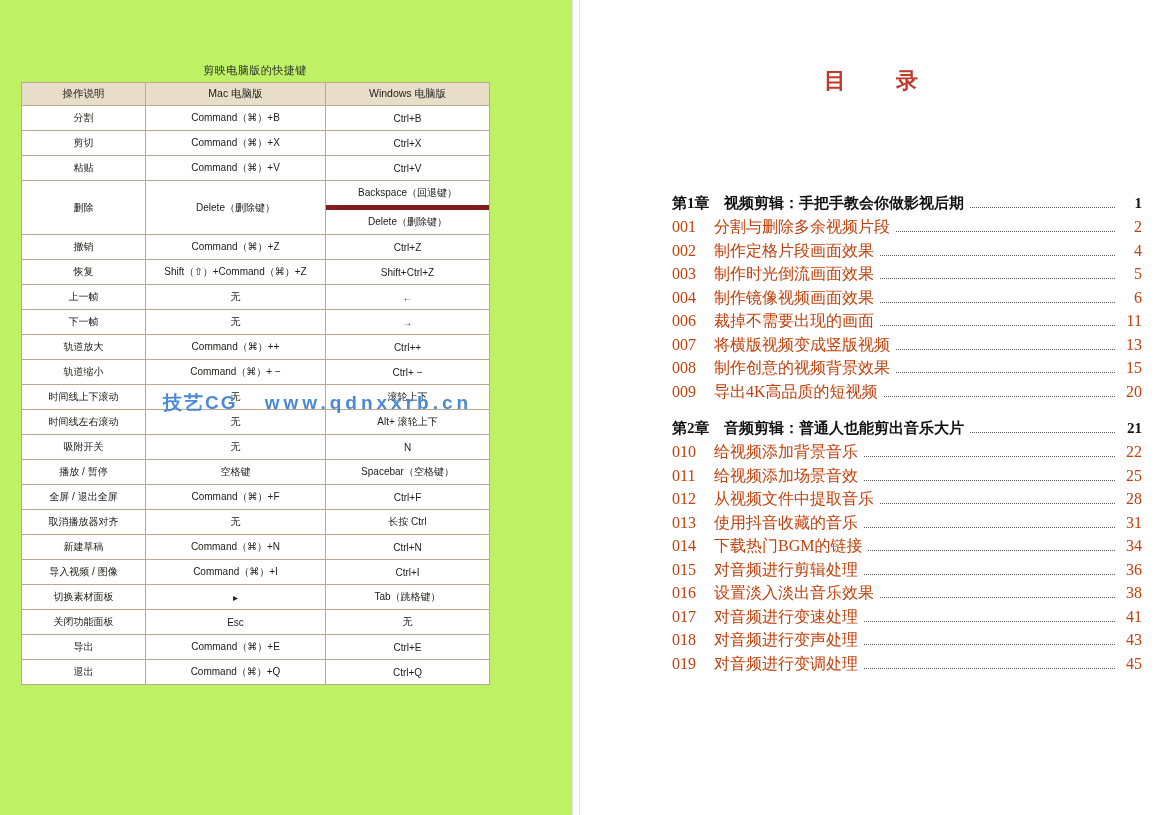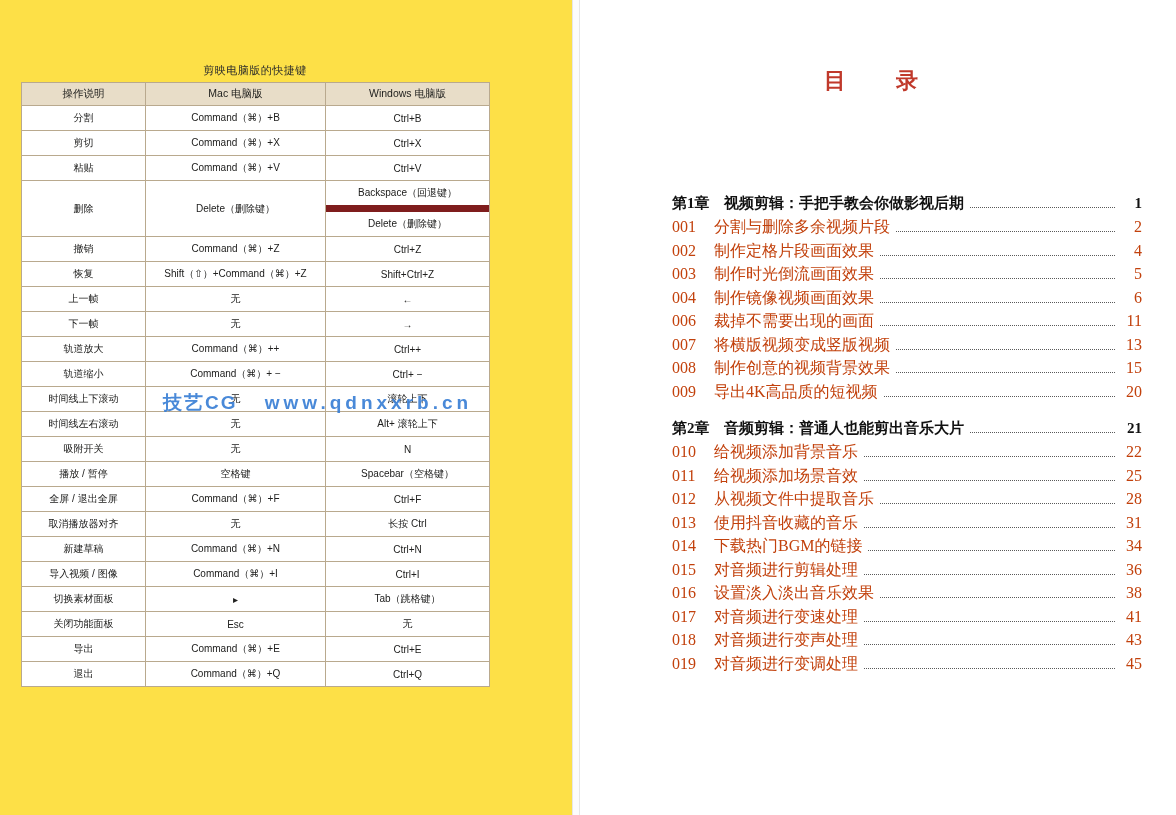--- a/index.html
+++ b/index.html
@@ -17,21 +17,21 @@
   }
   .page-wrap {
     position: absolute;
     inset: 0;
     display: flex;
   }
   .page-left {
     width: 572px;
     height: 815px;
     position: relative;
-    background: #fde047;
+    background: #bef264;
   }
   .gutter {
     width: 6px;
     height: 815px;
     background: #fcfcfc;
     border-left: 1px solid #e6e6e6;
     border-right: 1px solid #e6e6e6;
   }
   .page-right {
     flex: 1;
@@ -80,21 +80,21 @@
   }
   table.shortcuts col.c1 { width: 124px; }
   table.shortcuts col.c2 { width: 180px; }
   table.shortcuts col.c3 { width: 164px; }
   .cell-split {
     padding: 0 !important;
   }
   .cell-split .line {
     height: 24px;
     line-height: 24px;
-    border-bottom: 7px solid #7f1d1d;
+    border-bottom: 5px solid #7f1d1d;
   }
   .cell-split .line:last-child { border-bottom: none; }
 
   
   .watermark {
     position: absolute;
     left: 163px;
     top: 390px;
     width: 410px;
     font-family: "Liberation Sans", "DejaVu Sans", sans-serif;

